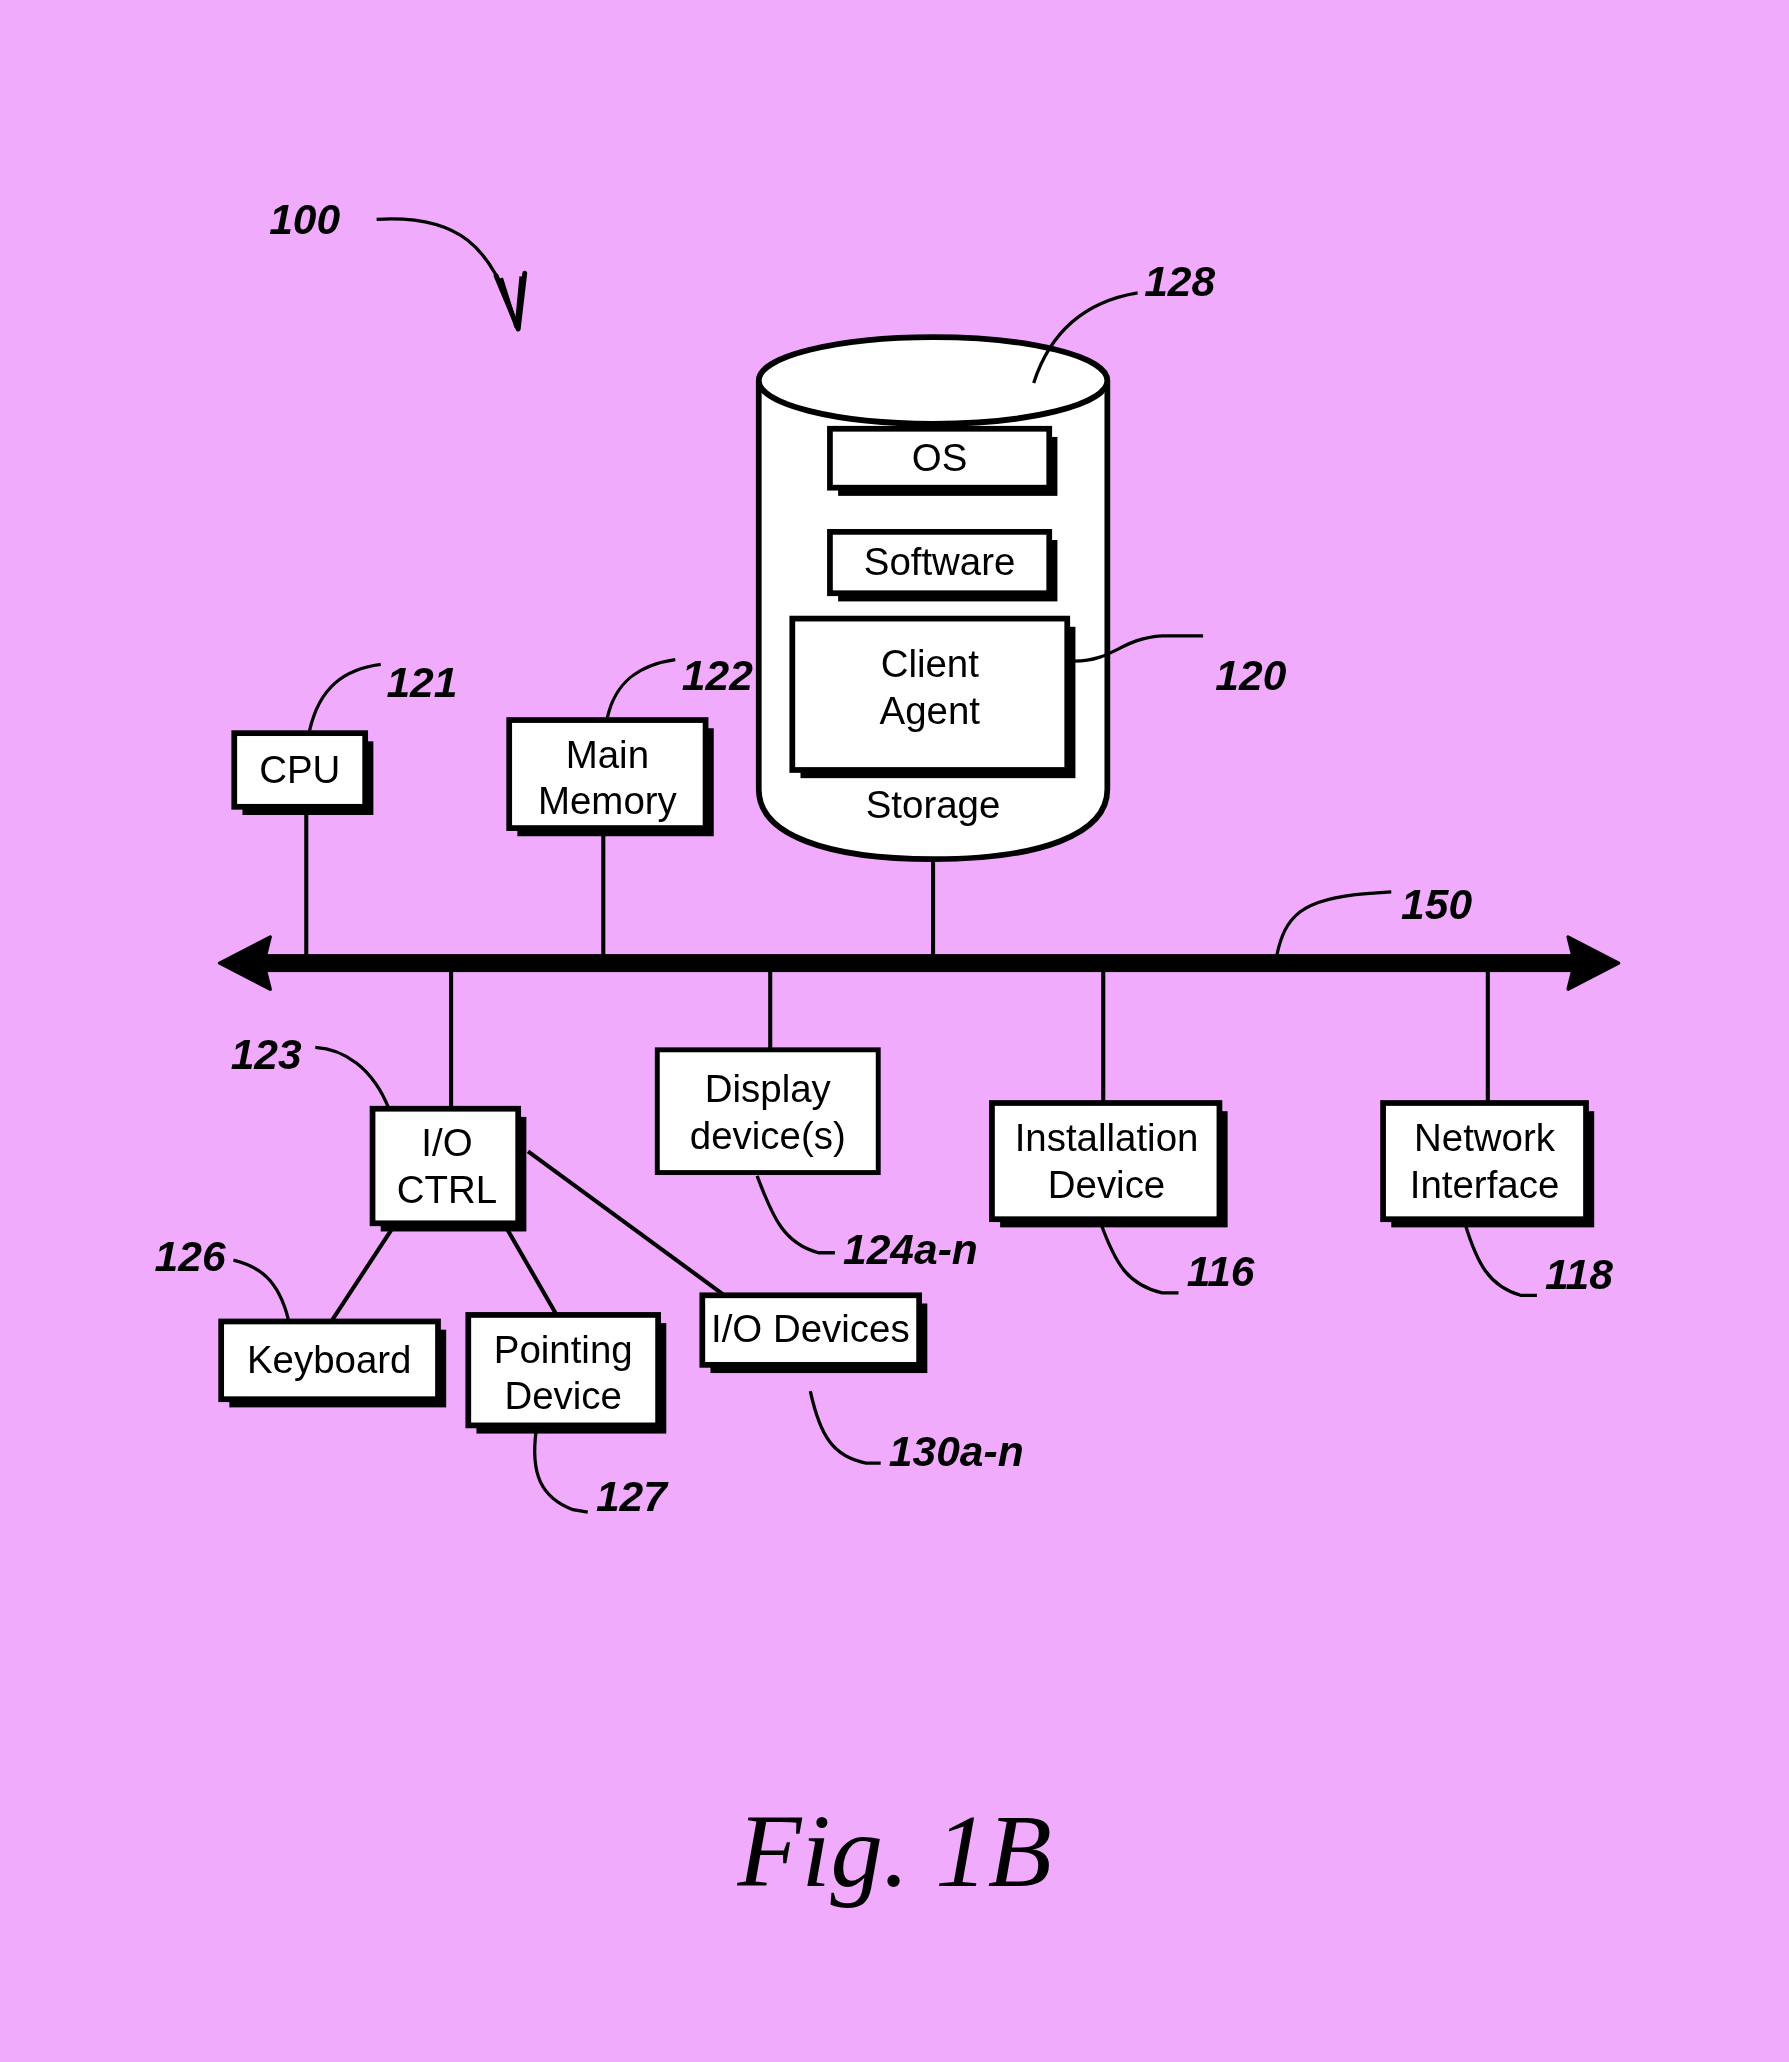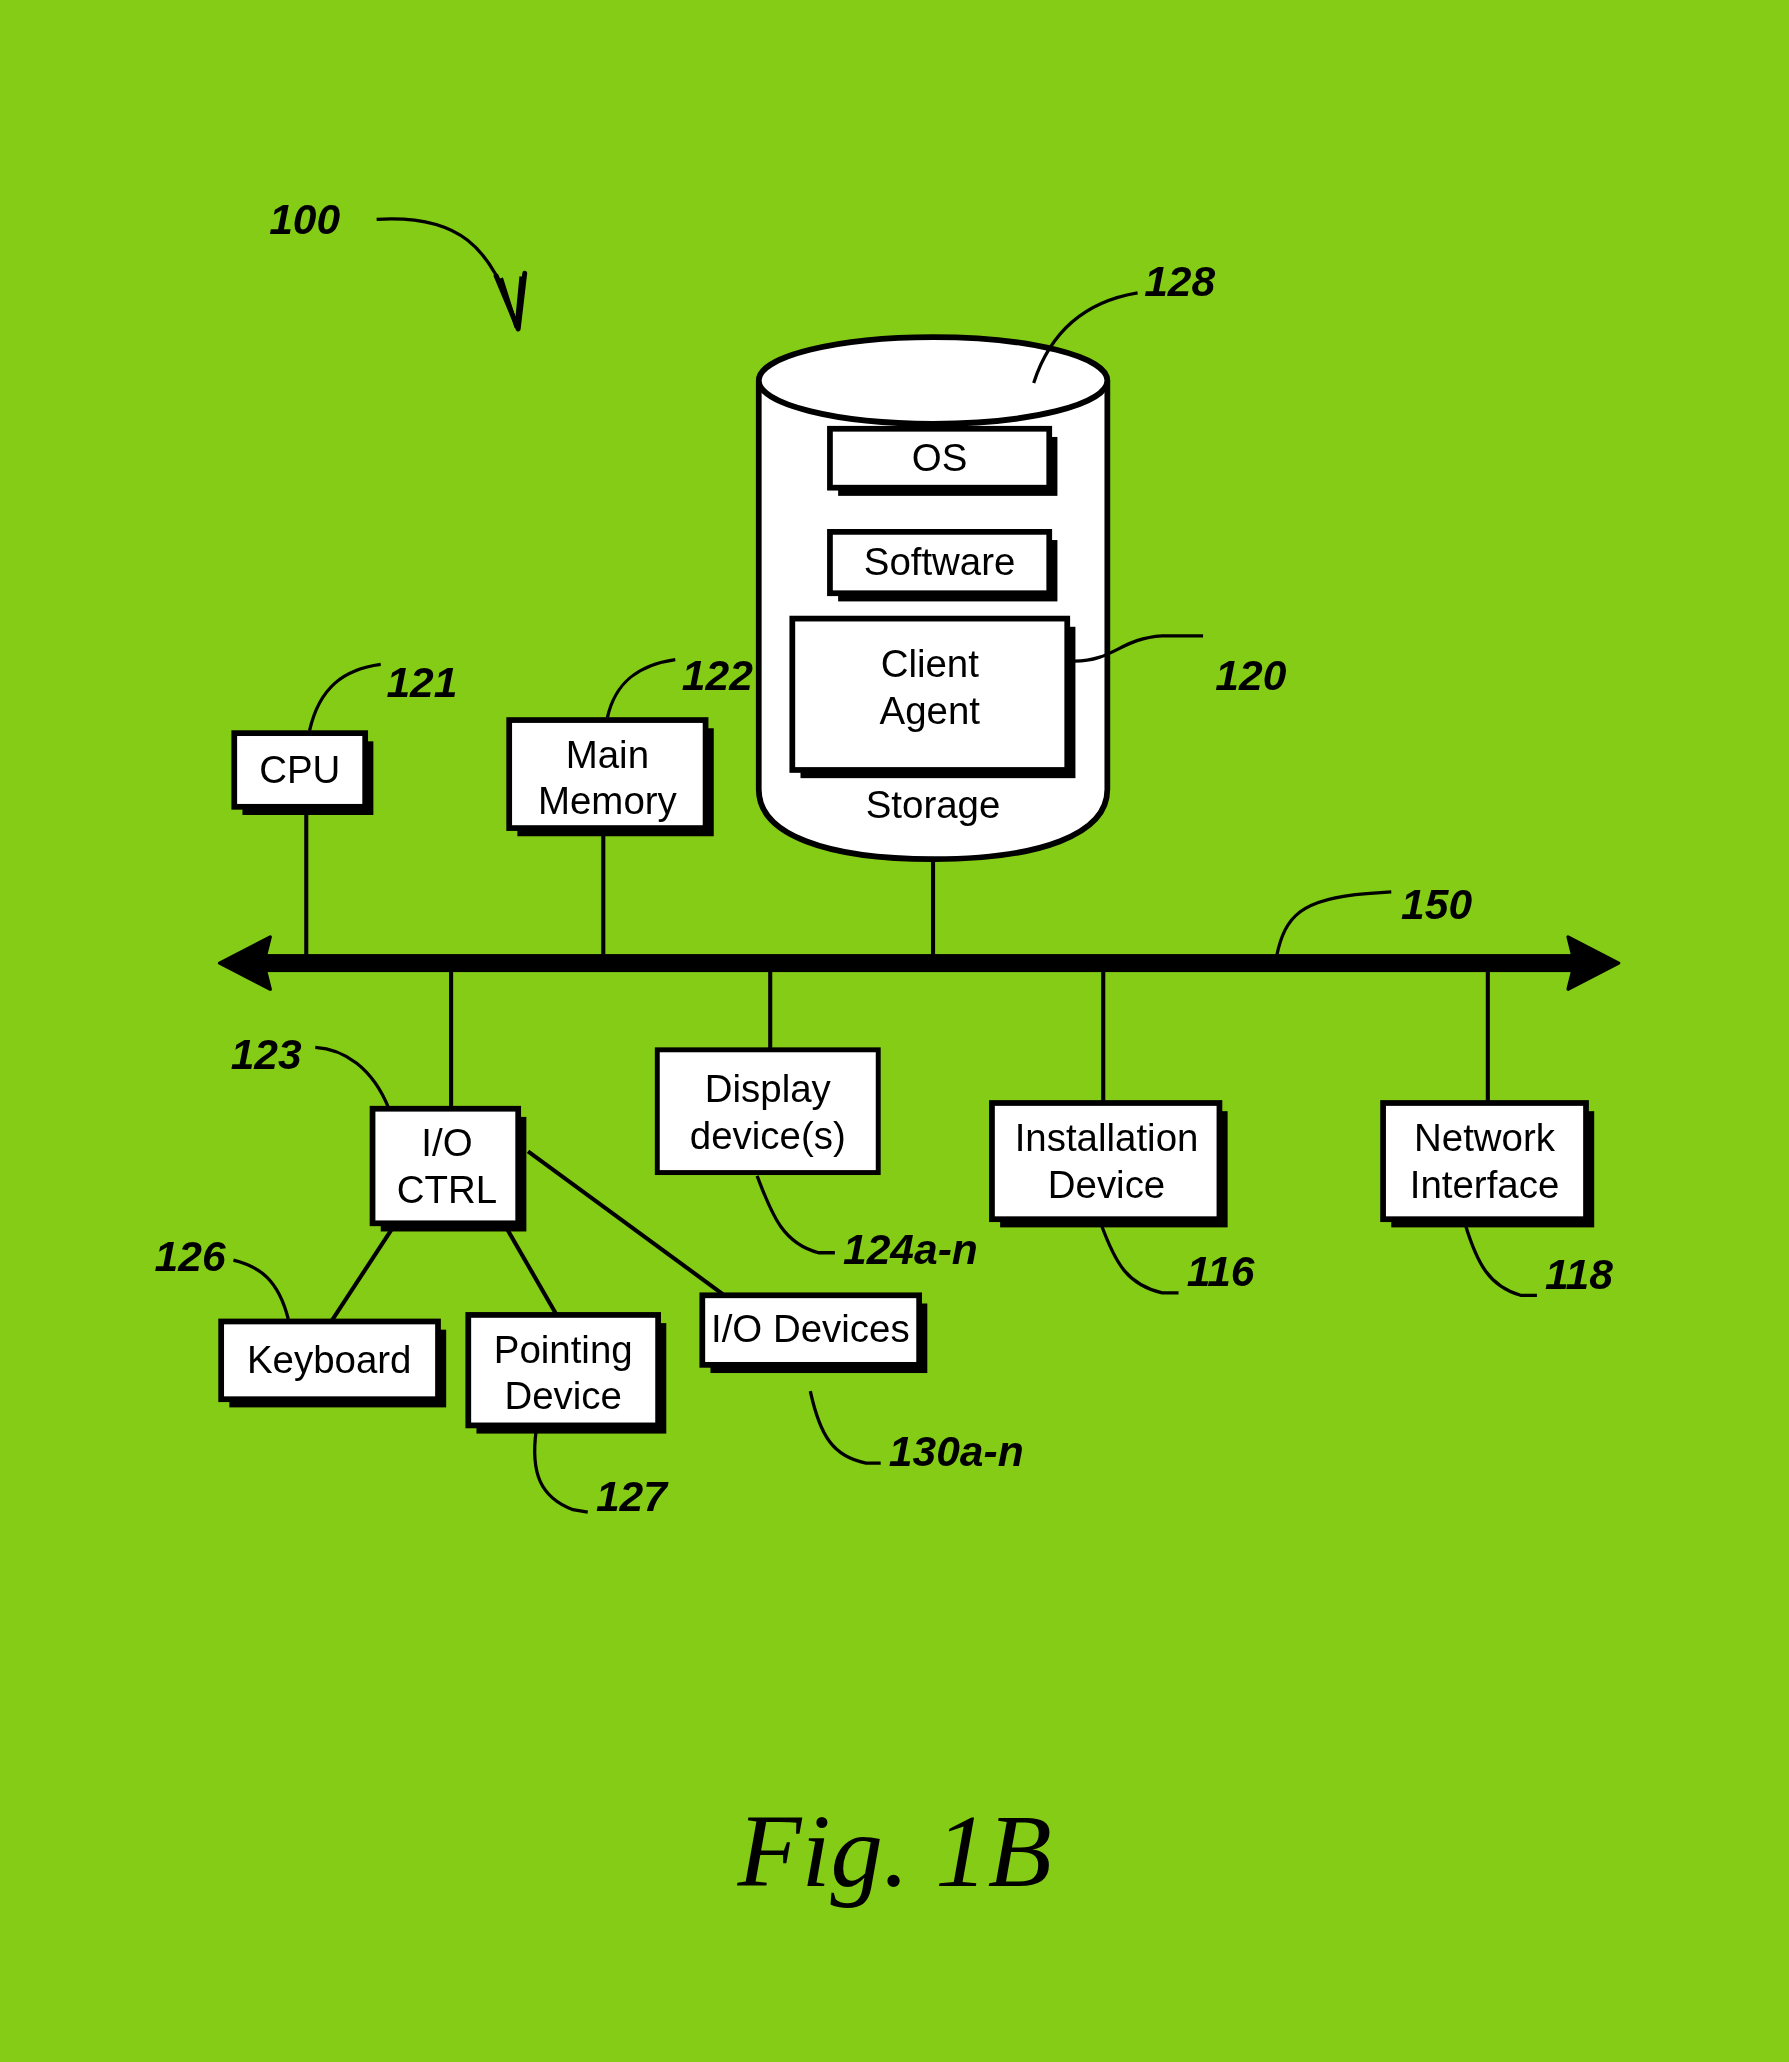--- a/index.html
+++ b/index.html
@@ -4,21 +4,21 @@
 <style>
   html, body {
     margin: 0;
     padding: 0;
     background: #ffffff;
   }
   #page {
     position: relative;
     width: 1790px;
     height: 2062px;
-    background: #84cc16;
+    background: #f0abfc;
     overflow: hidden;
     font-family: "Liberation Sans", sans-serif;
   }
   #figure-svg {
     position: absolute;
     left: 0;
     top: 0;
     width: 1790px;
     height: 2062px;
   }

